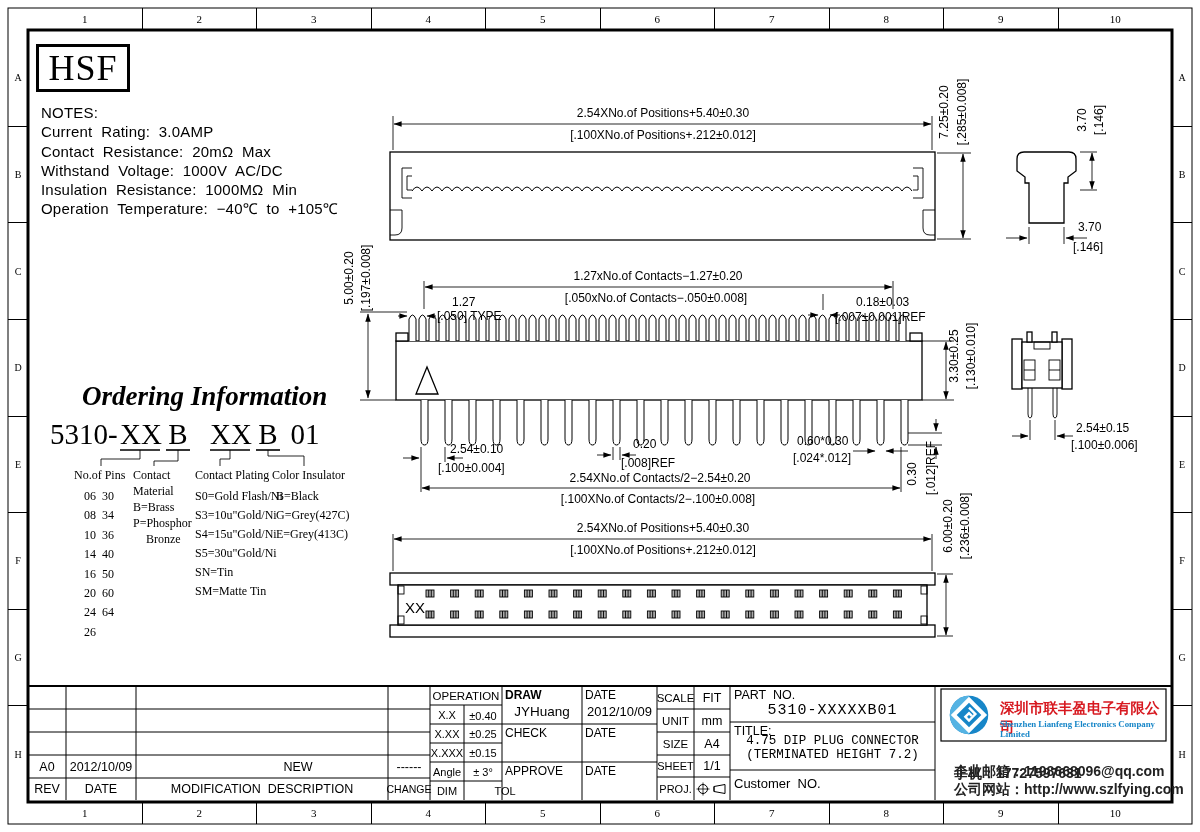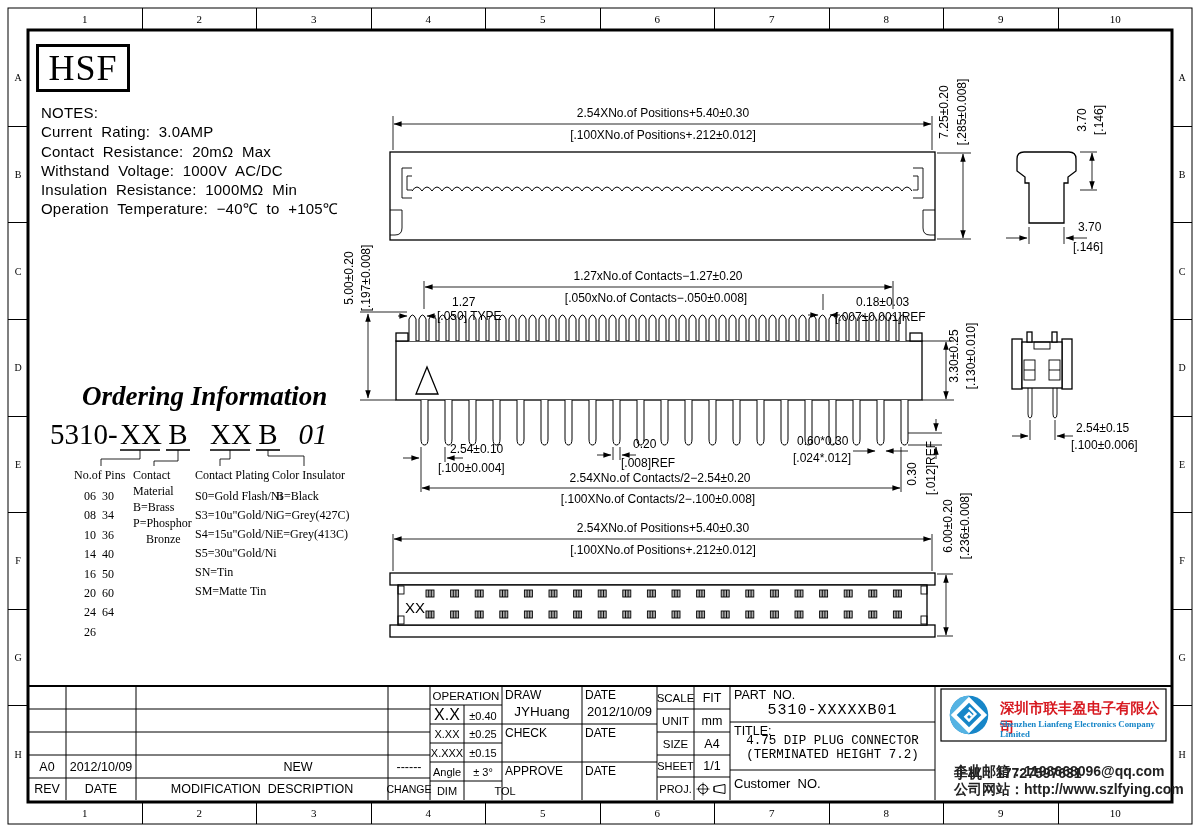--- a/index.html
+++ b/index.html
@@ -502,21 +502,21 @@
       <div class="note-line">Insulation  Resistance:  1000MΩ  Min</div>
       <div class="note-line">Operation  Temperature:  −40℃  to  +105℃</div>
     </div>
 
   <div class="abs ord-title" style="left:46px;top:381px;">Ordering Information</div>
   <div class="codeseg" style="left:50px;">5310-</div>
   <div class="codeseg" style="left:120px;width:40px;">XX</div>
   <div class="codeseg" style="left:166px;width:24px;">B</div>
   <div class="codeseg" style="left:210px;width:40px;">XX</div>
   <div class="codeseg" style="left:256px;width:24px;">B</div>
-  <div class="codeseg" style="left:296px;width:34px;font-style:italic;">01</div>
+  <div class="codeseg" style="left:288px;width:34px;">01</div>
 
   <div class="abs ocol" style="left:74px;top:468px;">No.of Pins</div>
   <div class="abs ocol ocol-items" style="left:84px;top:487px;"><div class="oline">06  30</div><div class="oline">08  34</div><div class="oline">10  36</div><div class="oline">14  40</div><div class="oline">16  50</div><div class="oline">20  60</div><div class="oline">24  64</div><div class="oline">26</div></div>
 
   <div class="abs ocol" style="left:133px;top:468px;">Contact</div>
   <div class="abs ocol" style="left:133px;top:484px;">Material</div>
   <div class="abs ocol m-items" style="left:133px;top:500px;"><div class="oline">B=Brass</div><div class="oline">P=Phosphor</div><div class="oline">Bronze</div></div>
 
   <div class="abs ocol" style="left:195px;top:468px;">Contact Plating</div>
   <div class="abs ocol p-items" style="left:195px;top:487px;"><div class="oline">S0=Gold Flash/Ni</div><div class="oline">S3=10u"Gold/Ni</div><div class="oline">S4=15u"Gold/Ni</div><div class="oline">S5=30u"Gold/Ni</div><div class="oline">SN=Tin</div><div class="oline">SM=Matte Tin</div></div>
@@ -527,32 +527,32 @@
   <div class="tc" style="left:28px;top:755px;width:38px;height:23px;">A0</div>
   <div class="tc" style="left:66px;top:755px;width:70px;height:23px;">2012/10/09</div>
   <div class="tc" style="left:136px;top:755px;width:252px;height:23px;padding-left:36px;">NEW</div>
   <div class="tc" style="left:388px;top:755px;width:42px;height:23px;">------</div>
   <div class="tc" style="left:28px;top:778px;width:38px;height:22px;">REV</div>
   <div class="tc" style="left:66px;top:778px;width:70px;height:22px;">DATE</div>
   <div class="tc" style="left:136px;top:778px;width:252px;height:22px;">MODIFICATION  DESCRIPTION</div>
   <div class="tc" style="left:388px;top:778px;width:42px;height:22px;font-size:10.5px;">CHANGE</div>
 
   <div class="tc" style="left:430px;top:686px;width:72px;height:19px;font-size:11.5px;">OPERATION</div>
-  <div class="tc" style="left:430px;top:705px;width:34px;height:19px;font-size:16px;">X.X</div>
+  <div class="tc" style="left:430px;top:705px;width:34px;height:19px;font-size:11px;">X.X</div>
   <div class="tc" style="left:464px;top:705px;width:38px;height:22px;font-size:11px;">±0.40</div>
   <div class="tc" style="left:430px;top:724px;width:34px;height:19px;font-size:11px;">X.XX</div>
   <div class="tc" style="left:464px;top:724px;width:38px;height:19px;font-size:11px;">±0.25</div>
   <div class="tc" style="left:430px;top:743px;width:34px;height:19px;font-size:11px;">X.XXX</div>
   <div class="tc" style="left:464px;top:743px;width:38px;height:19px;font-size:11px;">±0.15</div>
   <div class="tc" style="left:430px;top:762px;width:34px;height:19px;font-size:11px;">Angle</div>
   <div class="tc" style="left:464px;top:762px;width:38px;height:19px;font-size:11px;">± 3°</div>
   <div class="tc" style="left:430px;top:781px;width:34px;height:19px;font-size:11px;">DIM</div>
   <div class="tc" style="left:486px;top:781px;width:38px;height:19px;font-size:11px;">TOL</div>
 
-  <div class="tl" style="left:505px;top:688px;">DRAW</div>
+  <div class="tl" style="left:505px;top:688px;font-weight:bold;">DRAW</div>
   <div class="tc" style="left:502px;top:700px;width:80px;height:22px;font-size:13.5px;">JYHuang</div>
   <div class="tl" style="left:585px;top:688px;">DATE</div>
   <div class="tc" style="left:582px;top:700px;width:75px;height:22px;font-size:13px;">2012/10/09</div>
   <div class="tl" style="left:505px;top:726px;">CHECK</div>
   <div class="tl" style="left:585px;top:726px;">DATE</div>
   <div class="tl" style="left:505px;top:764px;">APPROVE</div>
   <div class="tl" style="left:585px;top:764px;">DATE</div>
 
   <div class="tc" style="left:657px;top:686px;width:37px;height:23px;font-size:11.5px;">SCALE</div>
   <div class="tc" style="left:694px;top:686px;width:36px;height:23px;">FIT</div>

